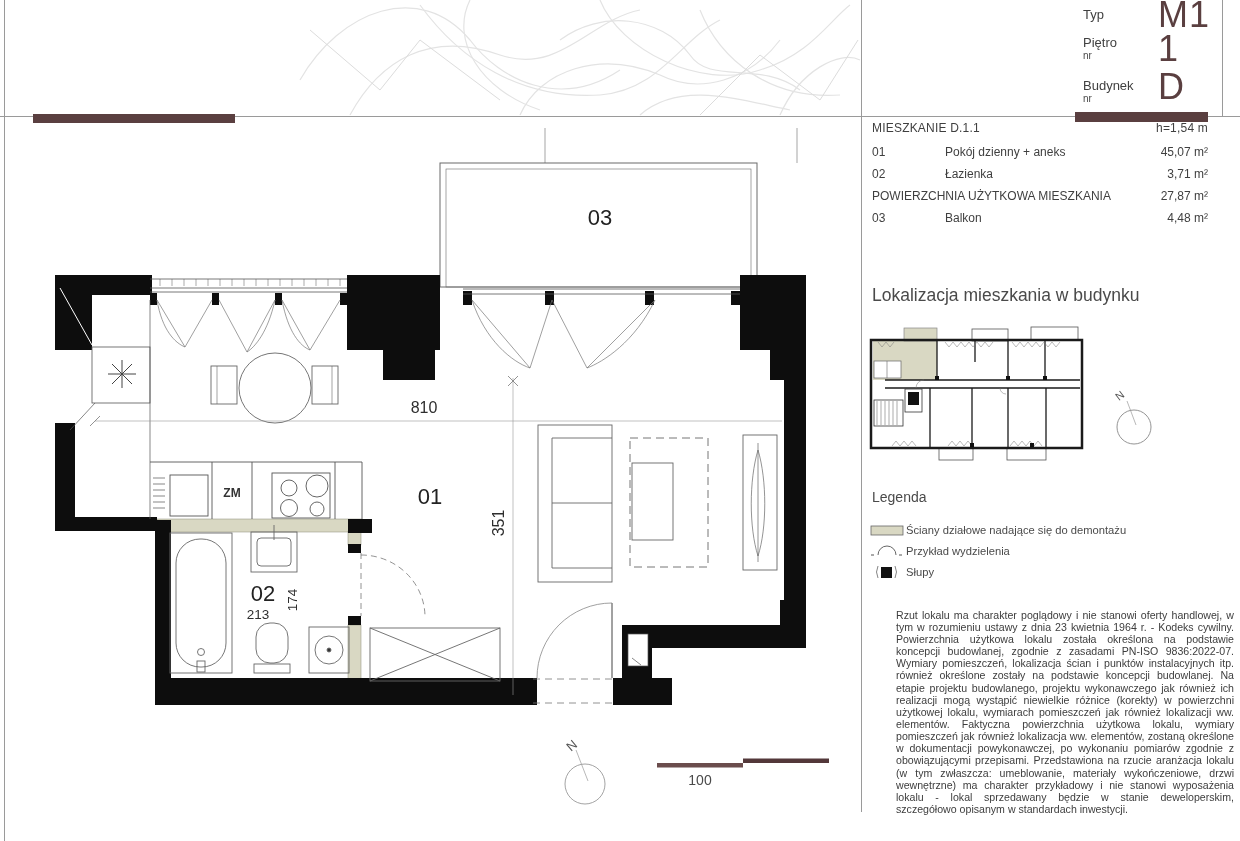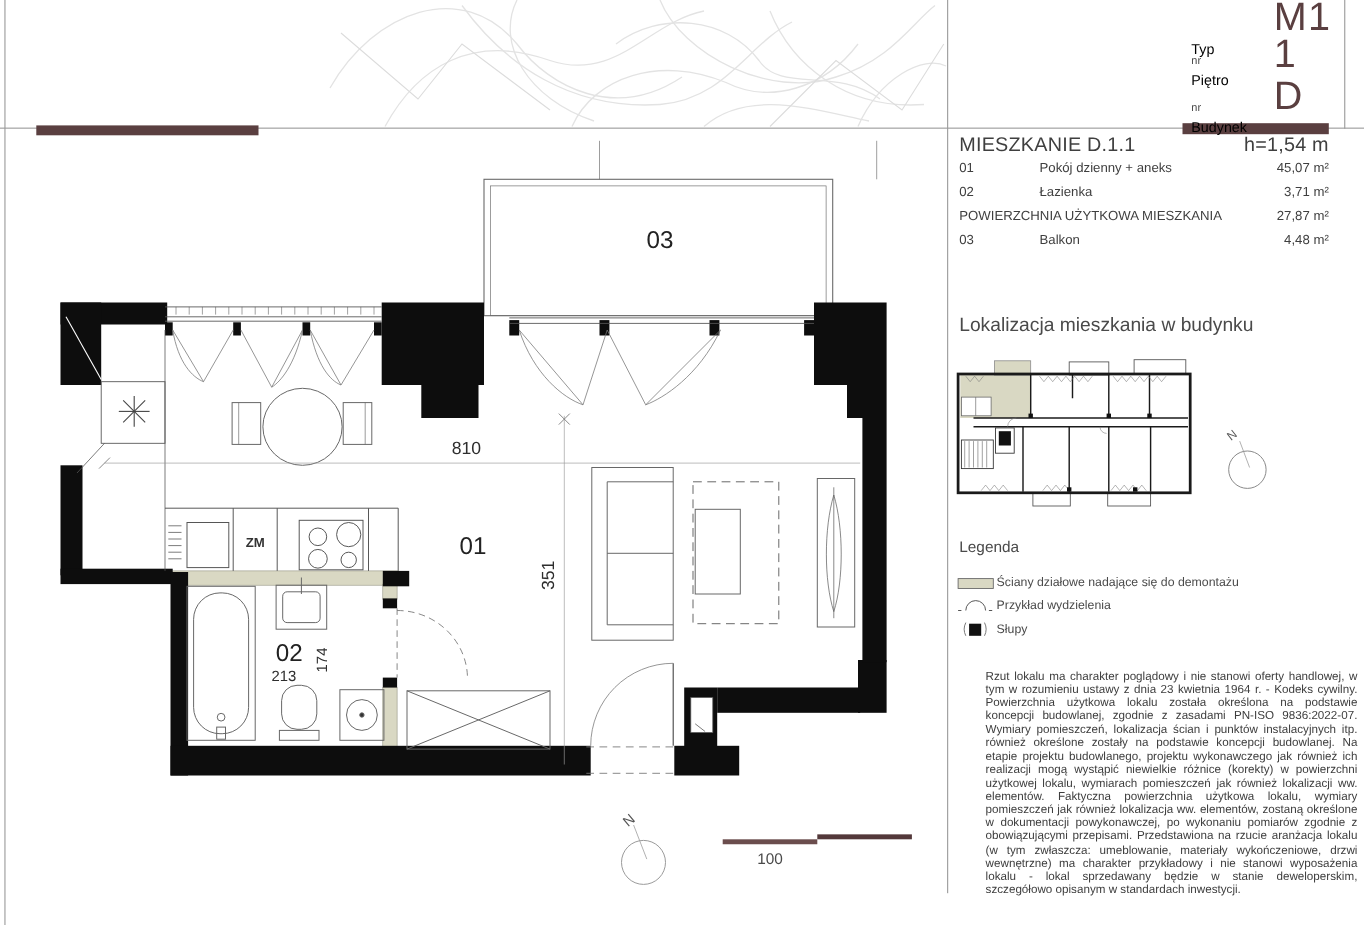--- a/index.html
+++ b/index.html
@@ -2,27 +2,27 @@
 <html><head>
 <meta charset="utf-8">
 <style>
   html,body{margin:0;padding:0;background:#fff;}
   body{width:1240px;height:841px;position:relative;overflow:hidden;
        font-family:"Liberation Sans","DejaVu Sans",sans-serif;color:#3f3f3f;}
   .abs{position:absolute;}
   .hairline{background:#9a9a9a;}
   .accent-bar{background:#5a3f40;}
   
-  .hdr-label{font-size:13px;color:#000000;line-height:13px;margin-top:30px;}
+  .hdr-label{font-size:13px;color:#404040;line-height:13px;}
   .hdr-sub{font-size:10px;color:#4a4a4a;line-height:10px;}
   .hdr-value{font-size:36px;color:#5a3f40;line-height:34px;letter-spacing:1px;}
   
   .tbl{position:absolute;left:872px;top:121px;width:336px;font-size:12px;}
   .tbl-row{display:flex;align-items:flex-start;height:22px;}
-  .tbl-row.title{height:24px;font-size:18px;letter-spacing:.2px;}
+  .tbl-row.title{height:24px;font-size:12px;letter-spacing:.2px;}
   .col-no{width:73px;flex:0 0 auto;}
   .col-name{flex:1 1 auto;}
   .col-area{margin-left:auto;text-align:right;white-space:nowrap;}
   
   .sec-heading{position:absolute;left:872px;font-size:17.5px;color:#4a4a4a;}
   
   .legend-items{position:absolute;left:870px;top:519px;width:345px;}
   .legend-item{display:flex;align-items:center;height:21px;font-size:11.2px;color:#4a4a4a;}
   .legend-icon{width:36px;flex:0 0 auto;display:flex;align-items:center;}
   

